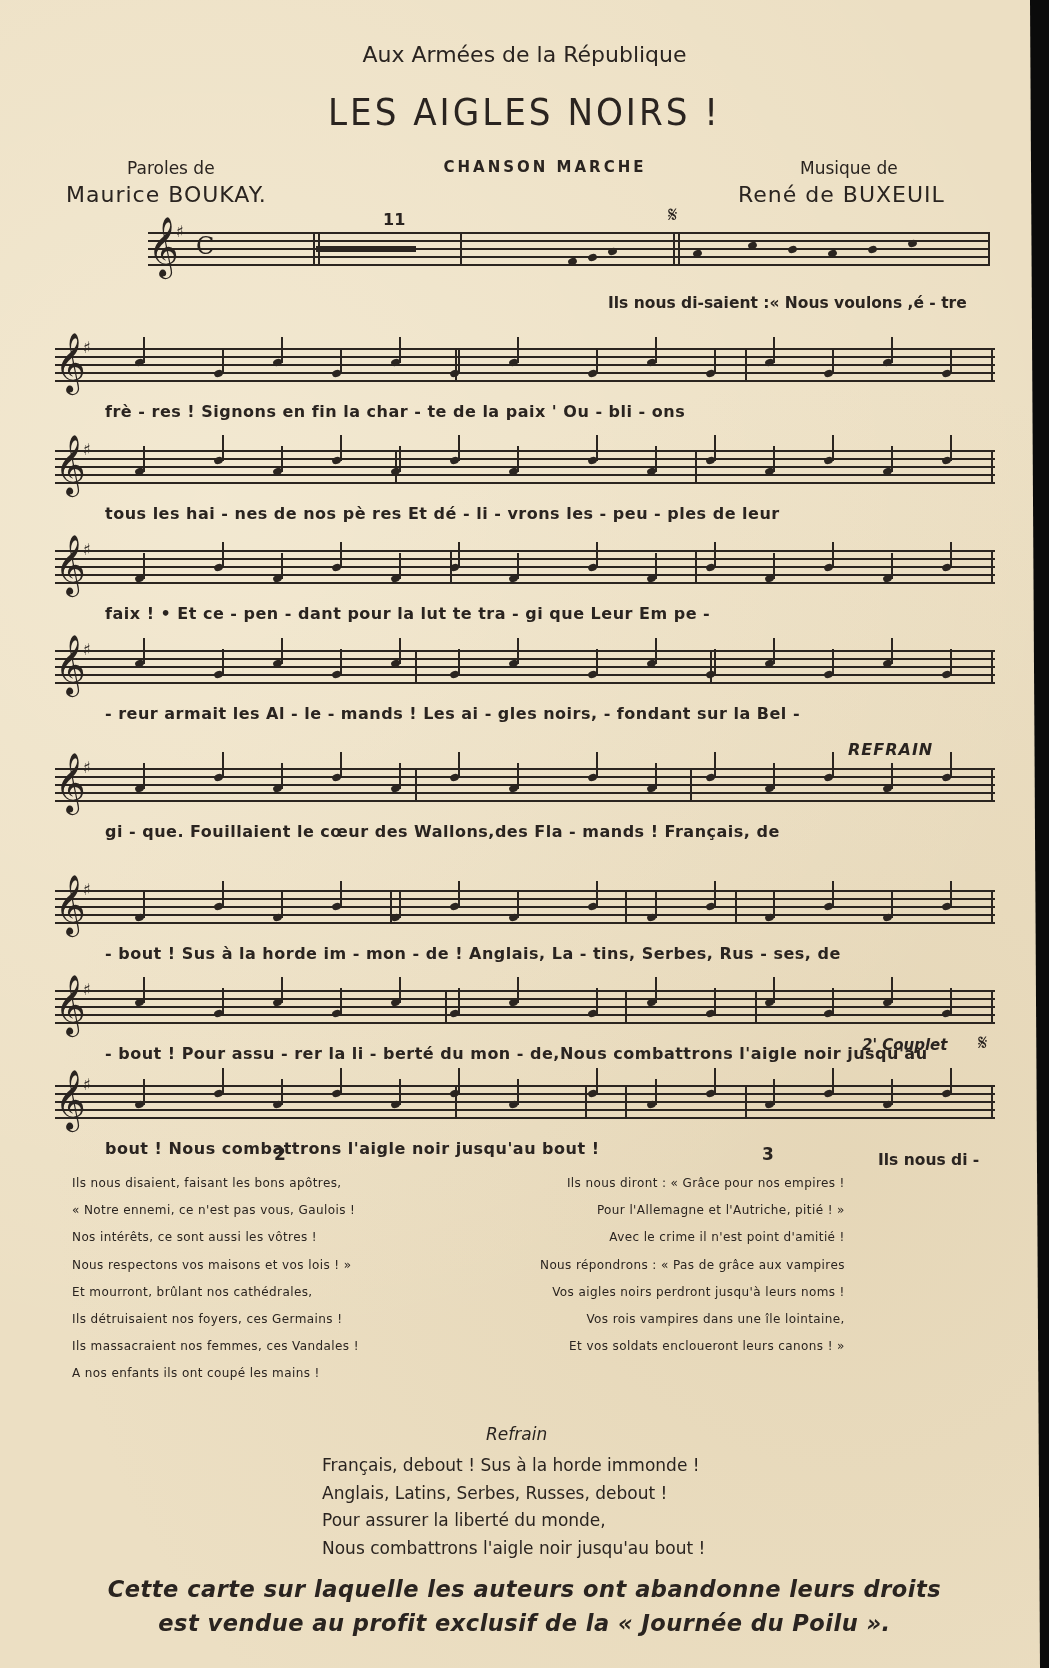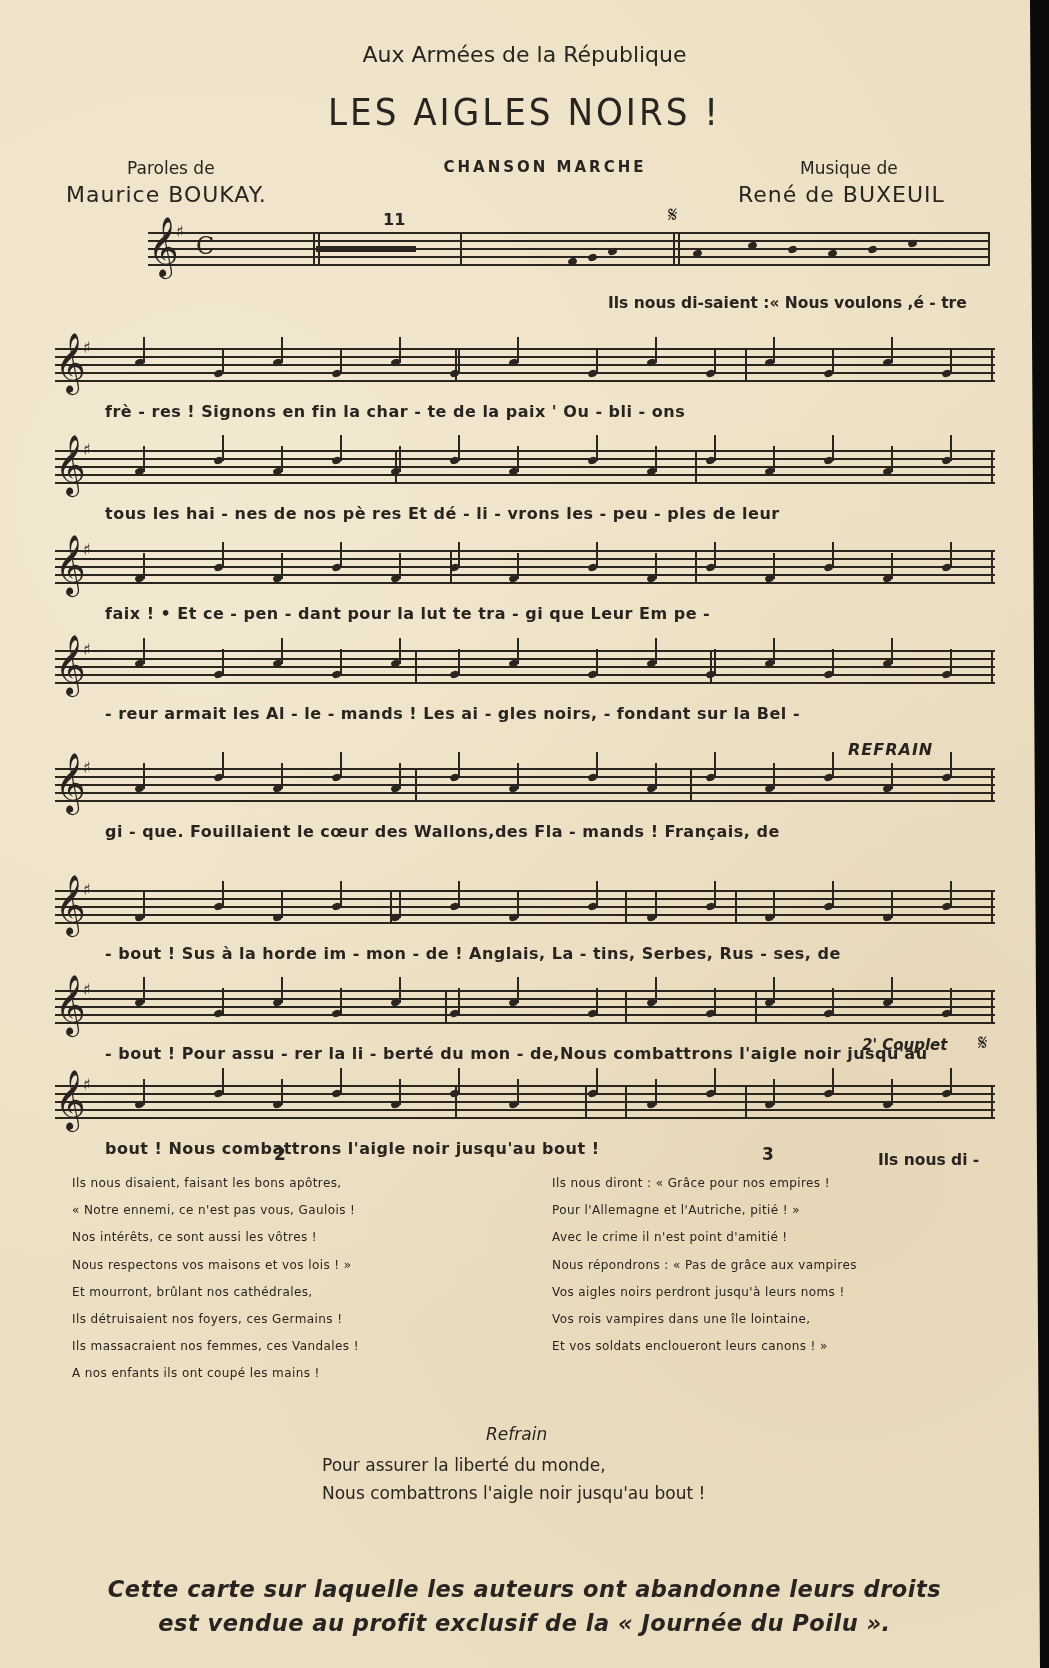--- a/index.html
+++ b/index.html
@@ -452,32 +452,34 @@
     <div>« Notre ennemi, ce n'est pas vous, Gaulois !</div>
     <div>Nos intérêts, ce sont aussi les vôtres !</div>
     <div>Nous respectons vos maisons et vos lois ! »</div>
     <div>Et mourront, brûlant nos cathédrales,</div>
     <div>Ils détruisaient nos foyers, ces Germains !</div>
     <div>Ils massacraient nos femmes, ces Vandales !</div>
     <div>A nos enfants ils ont coupé les mains !</div>
   </div>
 
   <div class="abs verse-num" style="left:762px; top:1144px;">3</div>
-  <div class="abs verse" style="left:552px; top:1170px;">
+  <div class="abs verse" style="left:540px; top:1170px;text-align:right;">
     <div>Ils nous diront : « Grâce pour nos empires !</div>
     <div>Pour l'Allemagne et l'Autriche, pitié ! »</div>
     <div>Avec le crime il n'est point d'amitié !</div>
     <div>Nous répondrons : « Pas de grâce aux vampires</div>
     <div>Vos aigles noirs perdront jusqu'à leurs noms !</div>
     <div>Vos rois vampires dans une île lointaine,</div>
     <div>Et vos soldats encloueront leurs canons ! »</div>
   </div>
 
   <div class="abs refrain-title" style="left:486px; top:1424px;">Refrain</div>
   <div class="abs refrain-line" style="left:322px; top:1452px;">
+    <div>Français, debout ! Sus à la horde immonde !</div>
+    <div>Anglais, Latins, Serbes, Russes, debout !</div>
     <div>Pour assurer la liberté du monde,</div>
     <div>Nous combattrons l'aigle noir jusqu'au bout !</div>
   </div>
 
   <div class="abs center footer" style="left:0; width:1049px; top:1572px;">
     <div>Cette carte sur laquelle les auteurs ont abandonne leurs droits</div>
     <div>est vendue au profit exclusif de la « Journée du Poilu ».</div>
   </div>
 </div>
 

